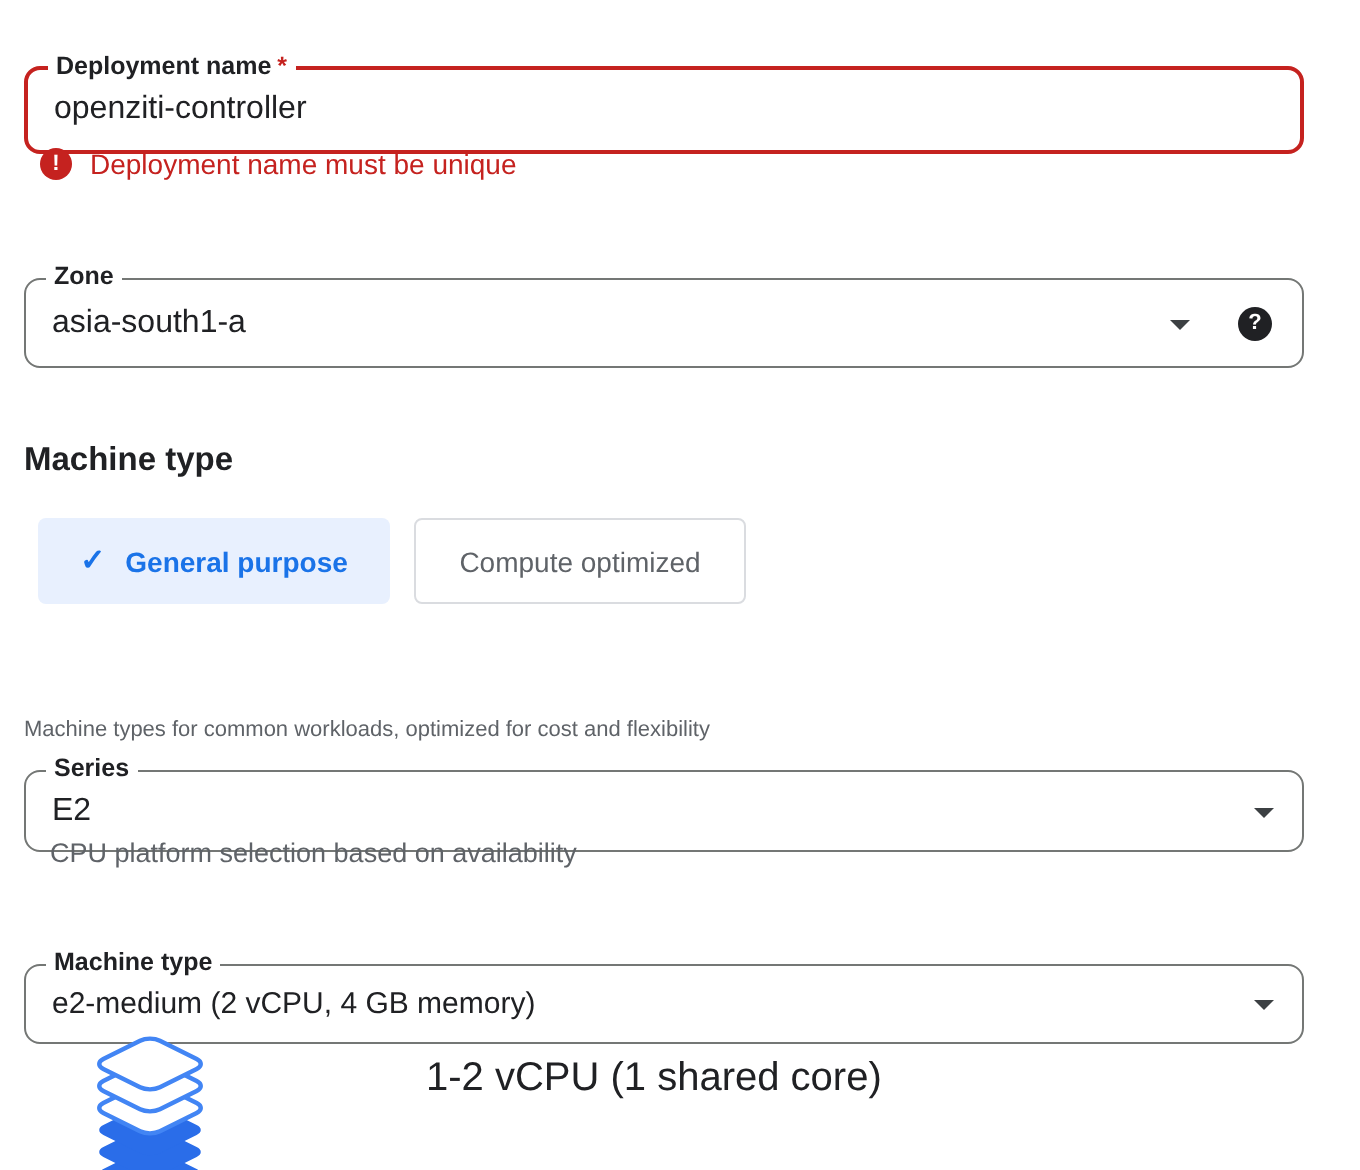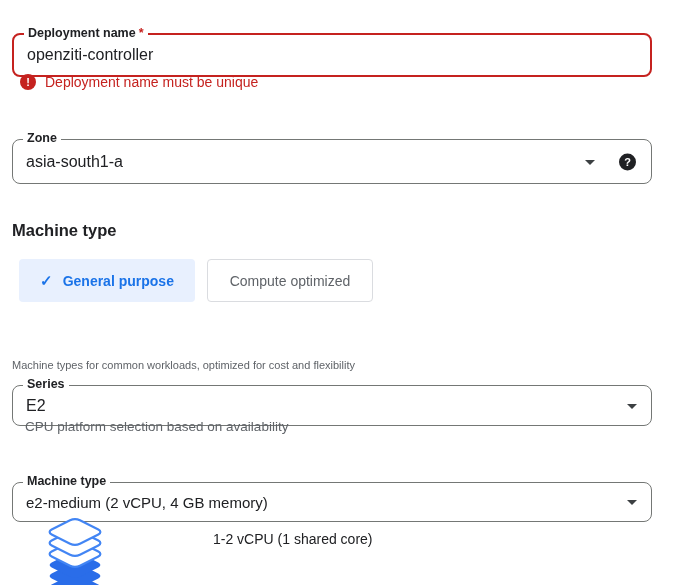--- a/index.html
+++ b/index.html
@@ -48,21 +48,21 @@
   }
   .tab.selected{background:#e8f0fe;color:#1a73e8;font-weight:600;width:176px;gap:10px;}
   .tab.plain{background:#fff;border:1px solid #dadce0;color:#5f6368;width:166px;}
   .tab.plain.last{width:158px;}
   .check{font-size:15px;font-weight:700;line-height:1;}
   .description{position:absolute;left:12px;top:323px;font-size:11px;color:#5f6368;white-space:nowrap;margin-top:36px;}
   .helper{position:absolute;left:25px;top:419px;font-size:13.5px;color:#5f6368;white-space:nowrap;}
   
   .spec-col{position:absolute;top:516px;}
   .spec-header{font-size:14px;font-weight:700;color:#202124;line-height:17px;}
-  .spec-value{margin-top:15px;font-size:14px;color:#202124;line-height:17px;white-space:nowrap;}
+  .spec-value{margin-top:15px;font-size:20px;color:#202124;line-height:17px;white-space:nowrap;}
   .layers-icon{position:absolute;left:43px;top:512px;}
 </style>
 </head>
 <body>
 
 <div class="page">
 
   <div class="field error" style="top:17px;height:44px;">
     <div class="field-label">
       <span>Deployment name</span><span class="req">*</span>

